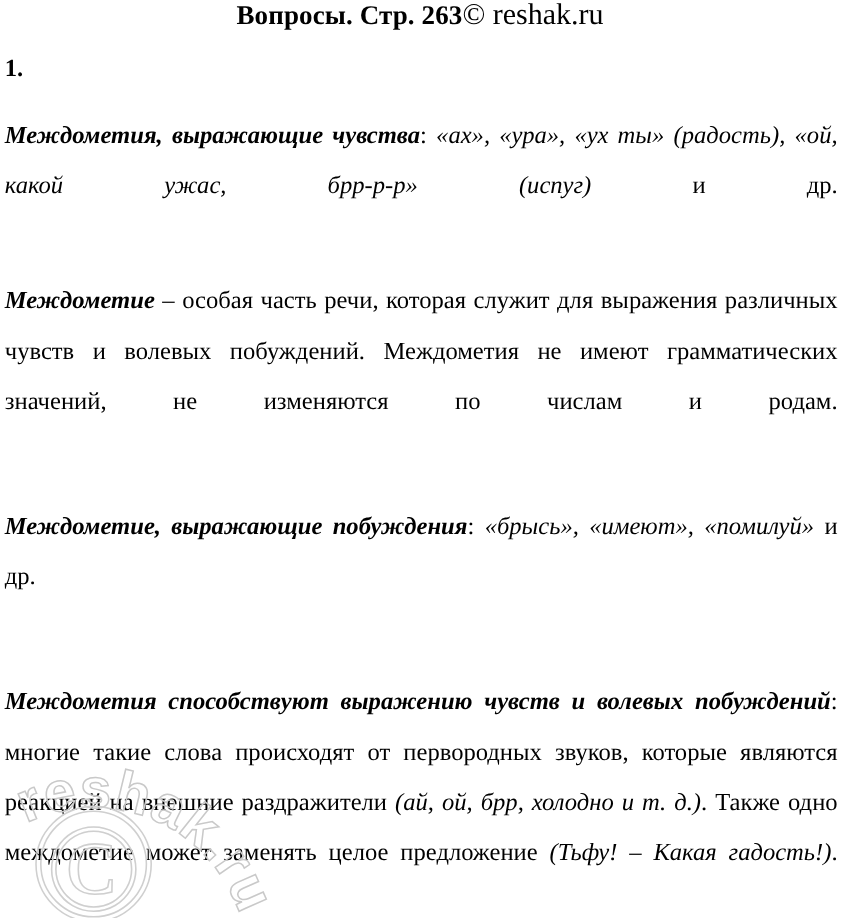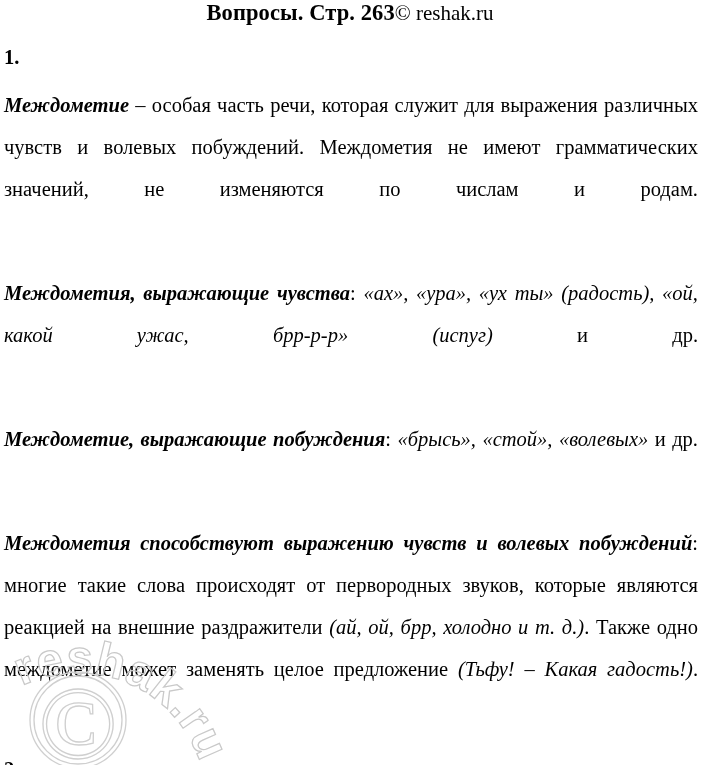--- a/index.html
+++ b/index.html
@@ -36,21 +36,21 @@
     justify-content: center;
   }
   .header-title {
     font-size: 22.5px;
     font-weight: bold;
     line-height: 26px;
     letter-spacing: 0.1px;
     white-space: nowrap;
   }
   .header-copy {
-    font-size: 21px;
+    font-size: 25px;
     font-weight: normal;
     line-height: 26px;
     white-space: nowrap;
     padding-right: 2px;
   }
 
   
   .content {
     position: absolute;
     top: 38px;
@@ -132,25 +132,25 @@
 
   <div class="header">
     <div class="header-title">Вопросы. Стр. 263</div>
     <div class="header-copy">© reshak.ru</div>
   </div>
 
   <div class="content">
 
     <div class="num first">1.</div>
 
+    <p class="para gap"><span class="bi">Междометия, выражающие чувства</span><span>: </span><span class="it">«ах», «ура», «ух ты» (радость), «ой, какой ужас, брр-р-р» (испуг)</span><span> и др.</span></p>
+
     <p class="para lead"><span class="bi">Междометие</span><span> – особая часть речи, которая служит для выражения различных чувств и волевых побуждений. Междометия не имеют грамматических значений, не изменяются по числам и родам.</span></p>
 
-    <p class="para gap"><span class="bi">Междометия, выражающие чувства</span><span>: </span><span class="it">«ах», «ура», «ух ты» (радость), «ой, какой ужас, брр-р-р» (испуг)</span><span> и др.</span></p>
-
-    <p class="para gap"><span class="bi">Междометие, выражающие побуждения</span><span>: </span><span class="it">«брысь», «стой», «волевых»</span><span> и др.</span></p>
+    <p class="para gap"><span class="bi">Междометие, выражающие побуждения</span><span>: </span><span class="it">«брысь», «имеют», «помилуй»</span><span> и др.</span></p>
 
     <p class="para gap"><span class="bi">Междометия способствуют выражению чувств и волевых побуждений</span><span>: многие такие слова происходят от первородных звуков, которые являются реакцией на внешние раздражители </span><span class="it">(ай, ой, брр, холодно и т. д.)</span><span>. Также одно междометие может заменять целое предложение </span><span class="it">(Тьфу! – Какая гадость!)</span><span>.</span></p>
 
     <div class="num second" style="margin-top:22px">2.</div>
 
   </div>
 
   <div class="watermark">
     <svg viewBox="0 0 300 180" xmlns="http://www.w3.org/2000/svg">
       <defs>

